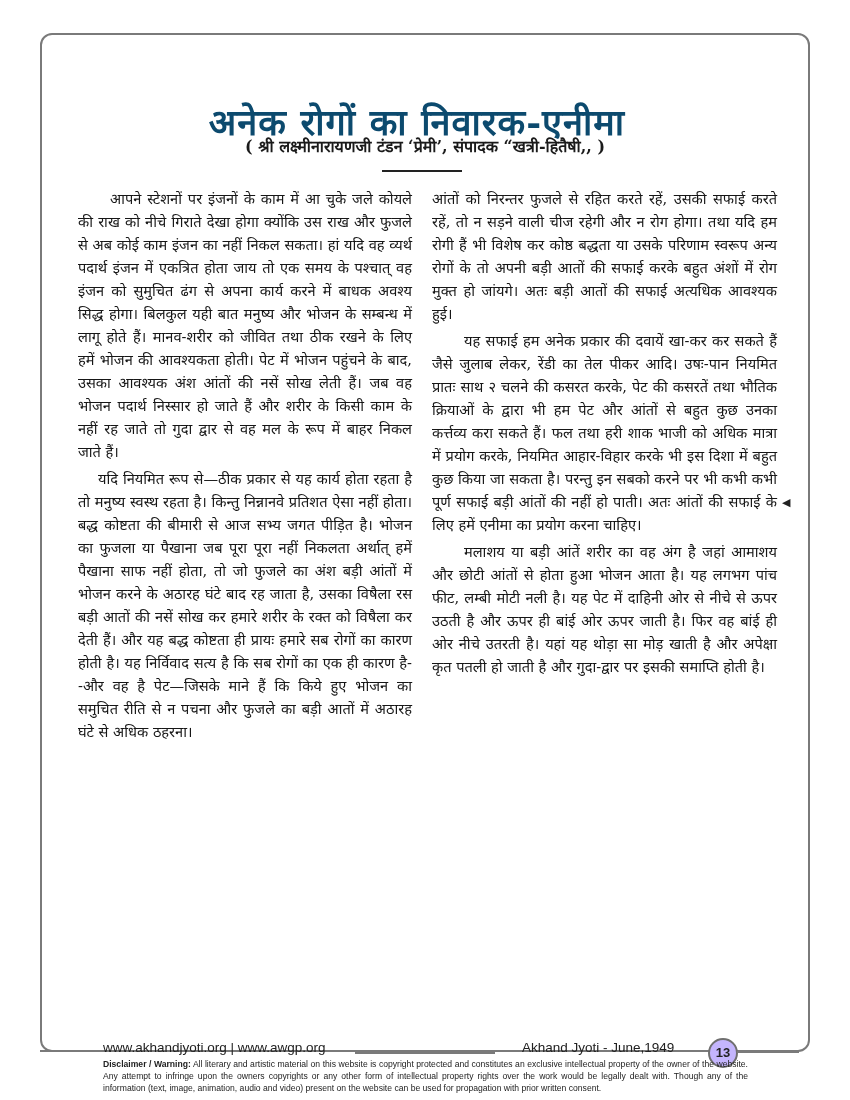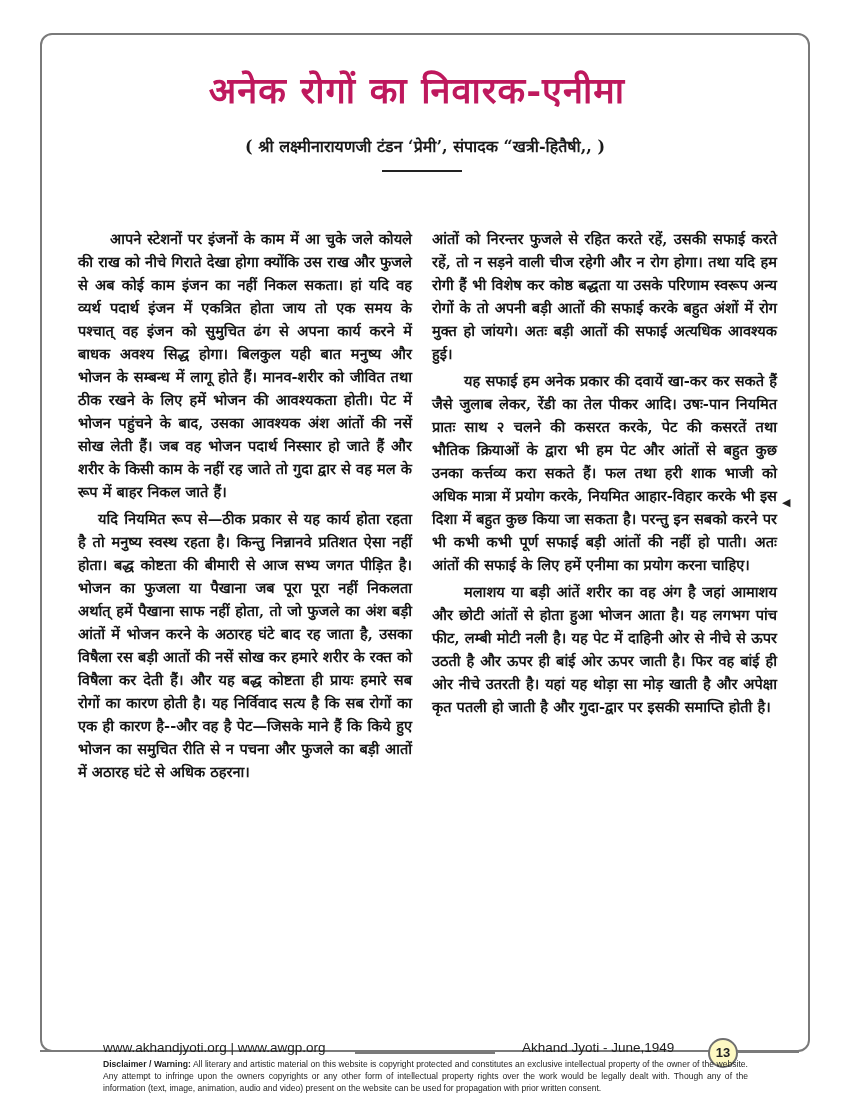--- a/index.html
+++ b/index.html
@@ -5,40 +5,39 @@
   html, body { margin: 0; padding: 0; background: #ffffff; }
   body { width: 850px; height: 1100px; position: relative; overflow: hidden;
          font-family: "DejaVu Sans", sans-serif; color: #111; }
 
   .page-frame {
     position: absolute; left: 40px; top: 33px; width: 770px; height: 1019px;
     border: 2px solid #7a7a7a; border-radius: 12px; box-sizing: border-box;
   }
 
   .title {
-    position: absolute; left: 0; top: 68px; width: 834px; text-align: center;
+    position: absolute; left: 0; top: 100px; width: 834px; text-align: center;
     font-family: "DejaVu Serif", serif; font-weight: bold; font-size: 36px;
-    color: #be185d; letter-spacing: 1px; line-height: 44px;
+    color: #0c4a6e; letter-spacing: 1px; line-height: 44px;
   }
   .byline {
     position: absolute; left: 0; top: 136px; width: 850px; text-align: center;
     font-family: "DejaVu Serif", serif; font-weight: bold; font-size: 16px;
     color: #1a1a1a; line-height: 22px;
   }
   .title-rule {
     position: absolute; left: 382px; top: 170px; width: 80px; height: 2px;
     background: #222;
   }
 
   .column {
     position: absolute; top: 187px;
-    font-family: "DejaVu Serif", serif; font-weight: bold;
+    font-family: "DejaVu Serif", serif; font-weight: normal;
     font-size: 14.6px; line-height: 23px; color: #161616;
     text-align: justify;
-    margin-top: 40px;
   }
   .col-left { left: 78px; width: 334px; }
   .col-right { left: 432px; width: 345px; }
   .column p { margin: 0 0 4px 0; text-indent: 0; }
   .column p.indent { text-indent: 32px; }
   .column p.indent-sm { text-indent: 20px; }
 
   .mark-arrow {
     position: absolute; left: 782px; top: 496px; font-size: 11px; color: #222;
   }
@@ -52,21 +51,21 @@
   }
   .footer-rule-mid {
     position: absolute; left: 355px; top: 1052px; width: 140px; height: 2px; background: #7a7a7a;
   }
   .footer-mag {
     position: absolute; left: 522px; top: 1040px;
     font-family: "Liberation Sans", sans-serif; font-size: 13.5px; color: #222;
   }
   .page-num {
     position: absolute; left: 708px; top: 1038px; width: 26px; height: 26px;
-    border: 2.5px solid #6f6f6f; border-radius: 50%; background: #fef9c3;
+    border: 2.5px solid #6f6f6f; border-radius: 50%; background: #c4b5fd;
     font-family: "Liberation Sans", sans-serif; font-weight: bold; font-size: 13px;
     text-align: center; line-height: 26px; color: #222;
   }
   .footer-rule-right {
     position: absolute; left: 737px; top: 1051px; width: 62px; height: 2px; background: #7a7a7a;
   }
   .disclaimer {
     position: absolute; left: 103px; top: 1058px; width: 645px;
     font-family: "Liberation Sans", sans-serif; font-size: 8.6px; line-height: 12px;
     color: #222; text-align: justify;

